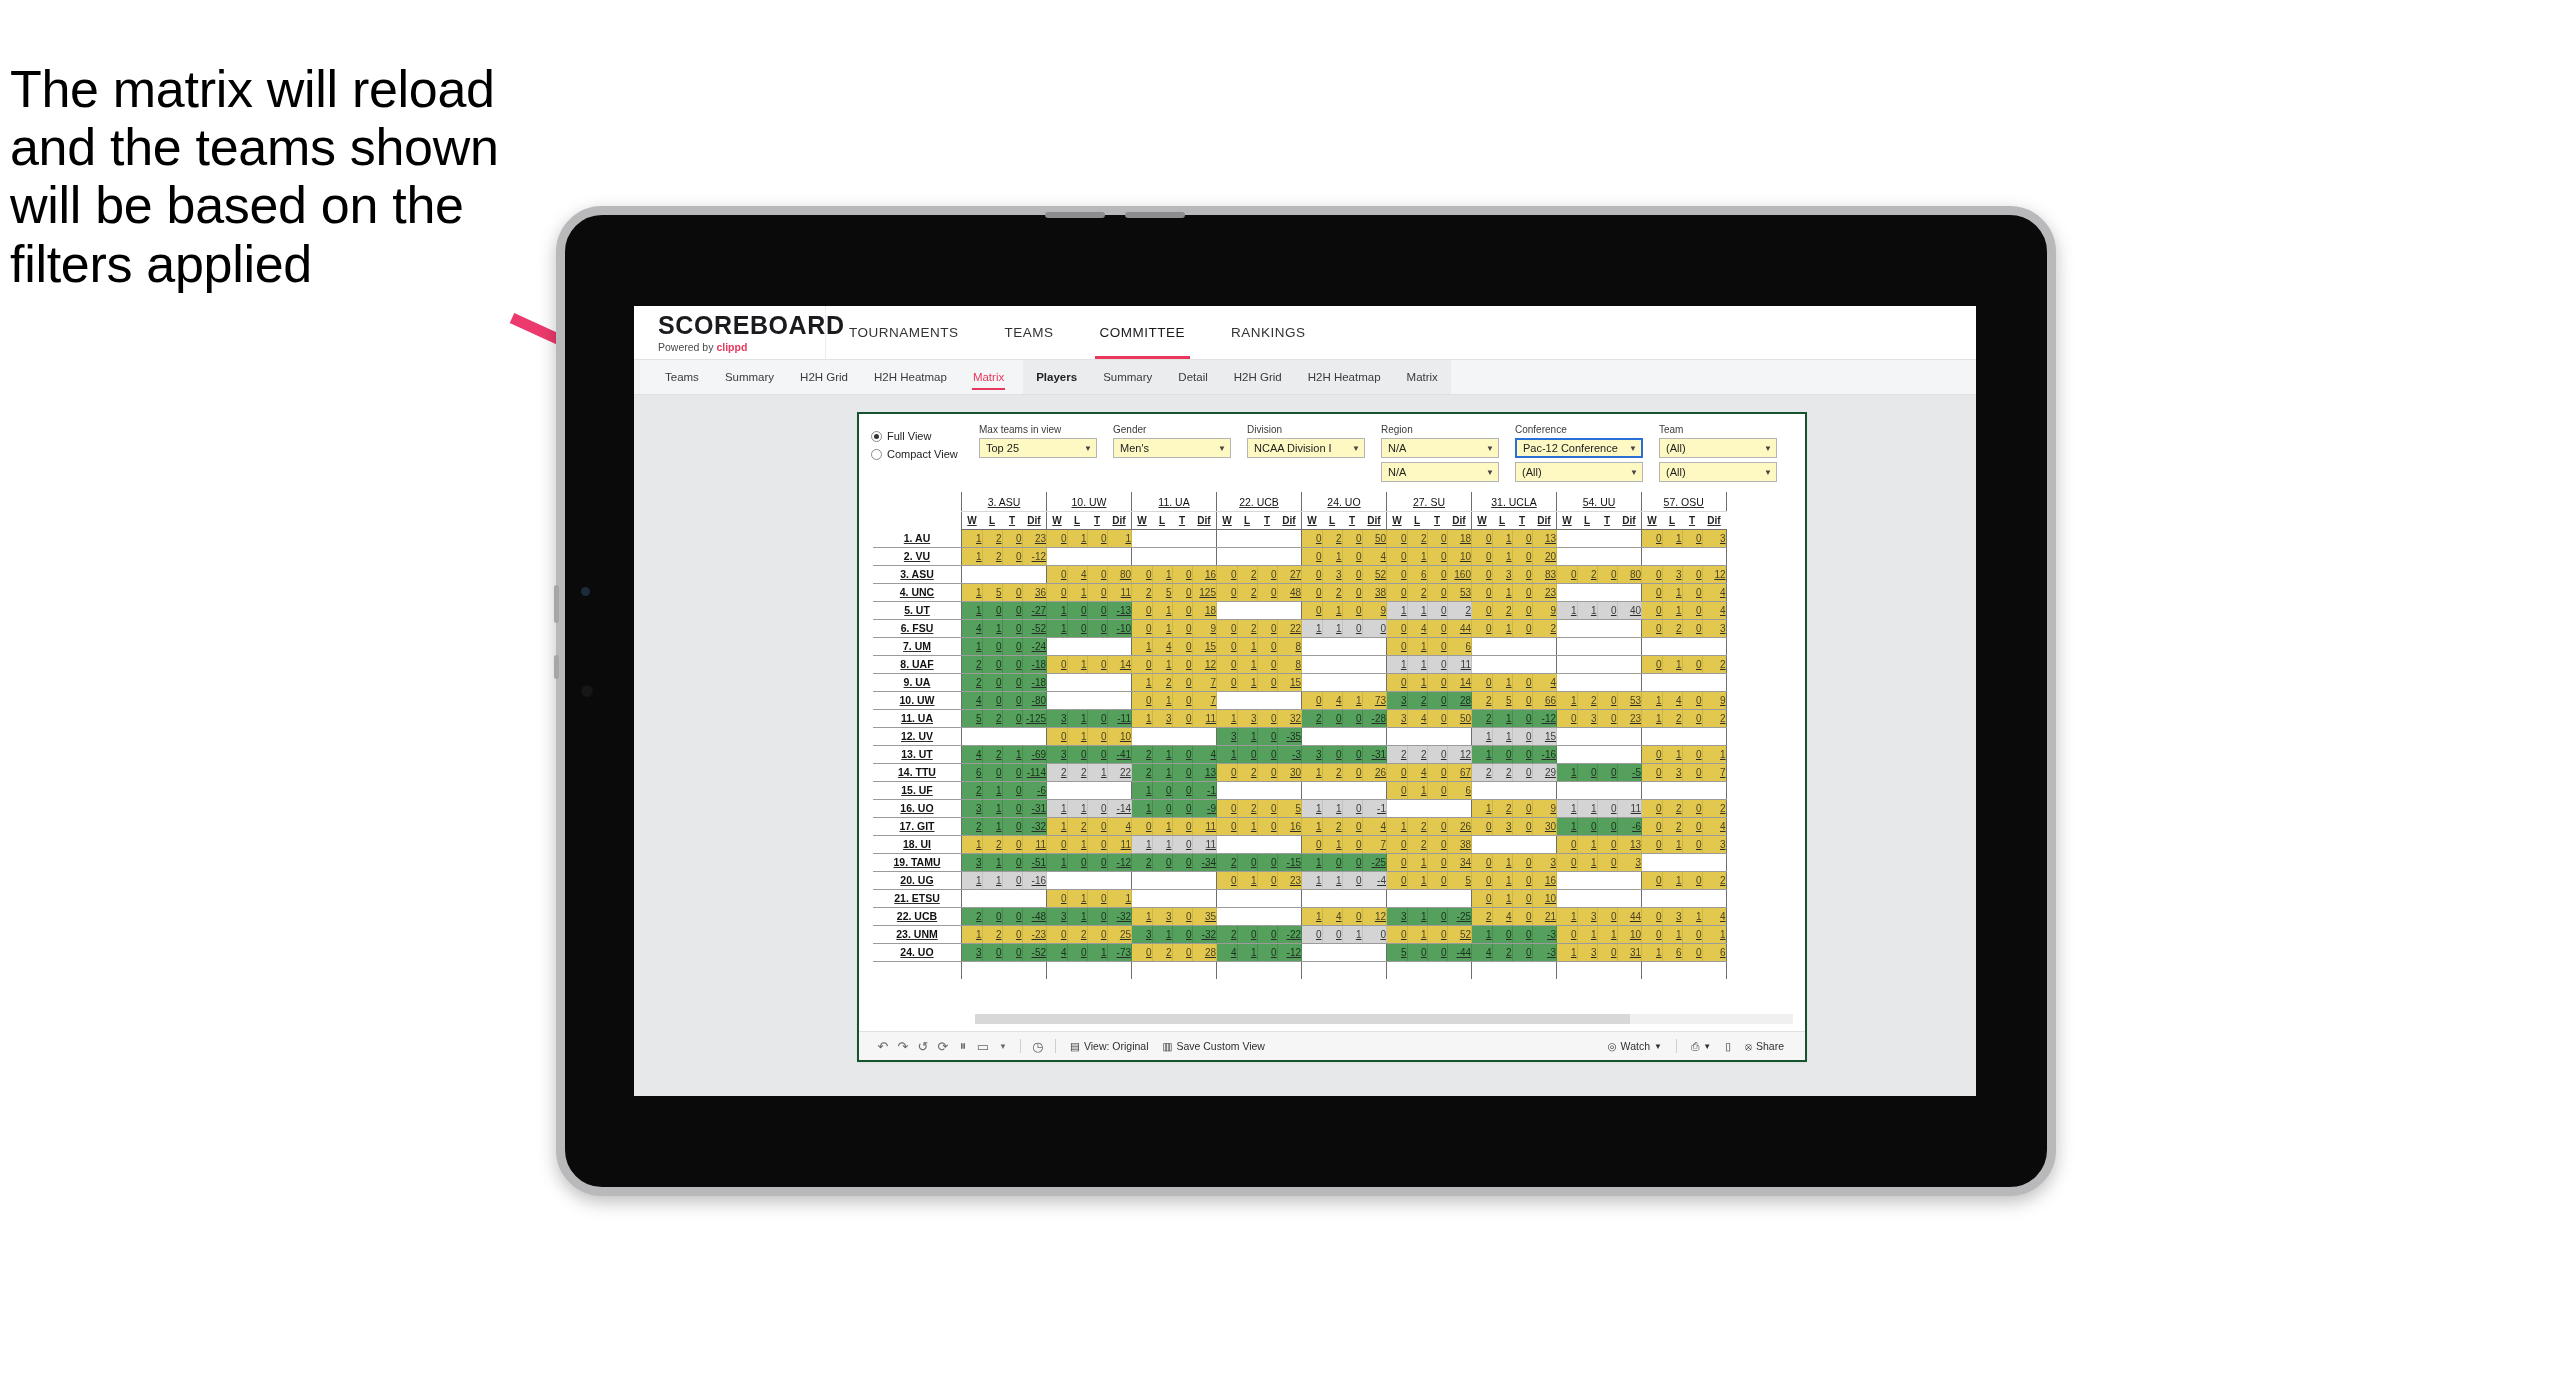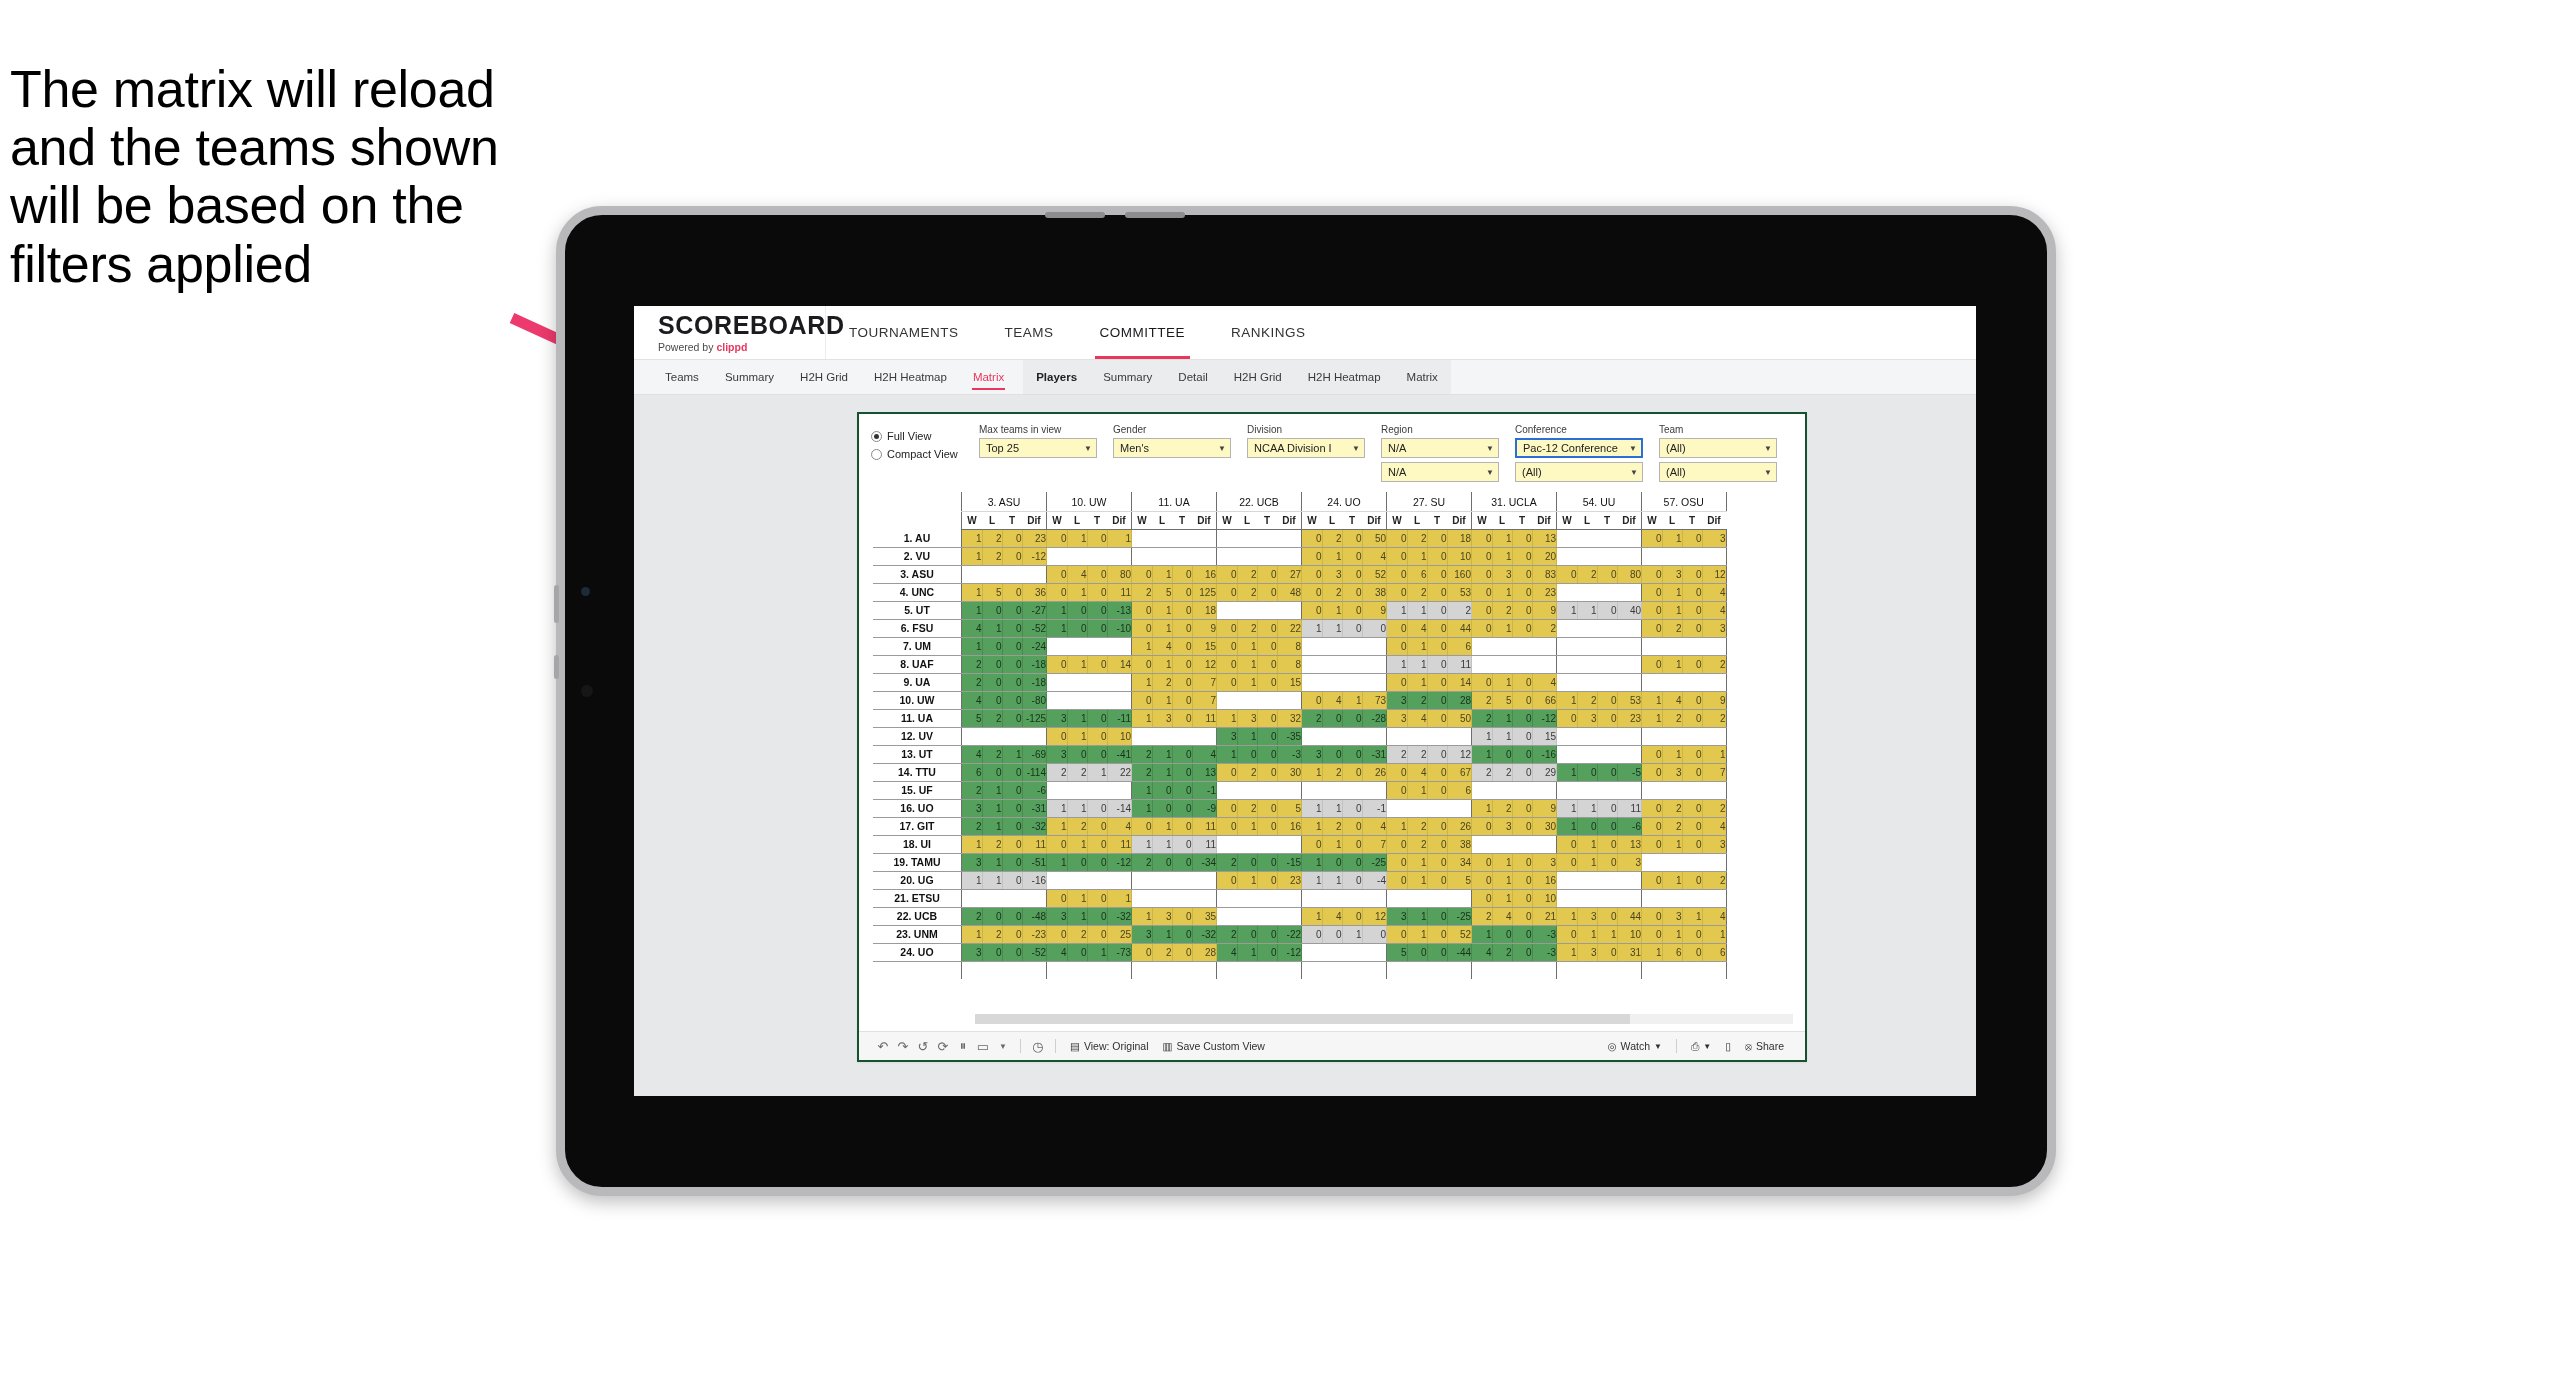--- a/index.html
+++ b/index.html
@@ -75,21 +75,21 @@
   .fcol{margin-right:16px;}
   .flabel{font-size:10px;color:#3b3b3b;margin-bottom:3px;}
   .fsel{width:118px;height:20px;border:1px solid #b4b4b4;background:#fef9c3;box-sizing:border-box;
         display:flex;align-items:center;justify-content:space-between;padding:0 4px 0 6px;font-size:11px;color:#222;
         margin-bottom:4px;cursor:pointer;}
   .fsel.wide{width:128px;}
   .fsel.sel-active{border:2px solid #2a6fd6;}
   .caret{font-size:8px;color:#444;}
 
   
-  #matrixwrap{position:relative;padding:0 4px 0 0;}
+  #matrixwrap{position:relative;padding:0 4px 0 0;text-decoration:underline;}
   table.matrix{border-collapse:collapse;table-layout:fixed;margin-left:14px;font-size:10px;color:#222;}
   table.matrix td,table.matrix th{padding:0;}
   .rowhdr{width:88px;text-align:center;padding-right:5px;font-size:10.5px;color:#111;white-space:nowrap;
           border-bottom:1px solid #9b9b9b;height:17px;background:#fff;}
   .rowhdr.blank{border-bottom:none;}
   .grp-title{text-align:center;font-size:10.5px;font-weight:normal;color:#111;height:19px;
              border-left:1px solid #6e6e6e;border-bottom:1px solid #d7d7d7;background:#fff;}
   .grp-title.last{border-right:1px solid #6e6e6e;}
   .sub-th{width:20px;text-align:center;font-size:10px;color:#222;height:17px;background:#fff;
           border-bottom:1px solid #6e6e6e;}

